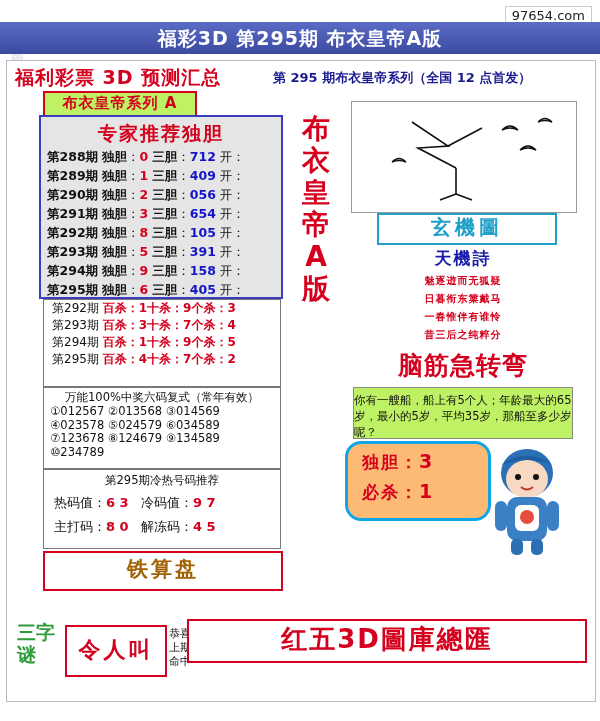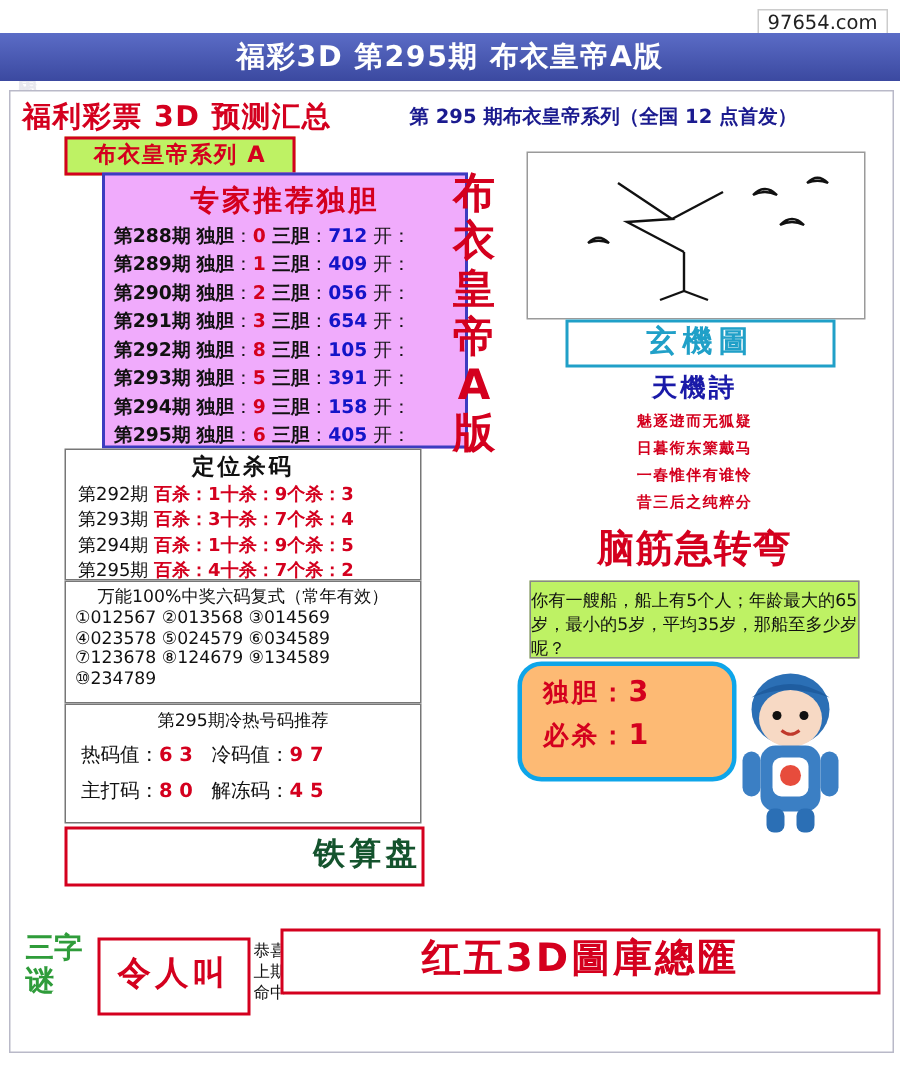--- a/index.html
+++ b/index.html
@@ -45,21 +45,21 @@
   .t1{position:absolute;left:0;top:0;font-size:19px;font-weight:bold;color:#d4001e;letter-spacing:1px;}
   .t2{position:absolute;left:258px;top:4px;font-size:13px;color:#1b1b8f;font-weight:bold;}
   .seriestag{
     position:absolute;left:36px;top:30px;width:150px;height:22px;
     border:2px solid #d4001e;color:#d4001e;font-size:15px;font-weight:bold;
     text-align:center;line-height:20px;background:#bef264;letter-spacing:1px;
   }
 
   .panel1{
     position:absolute;left:32px;top:54px;width:240px;height:180px;
-    border:2px solid #3c3cc0;background:#f0abfc;margin-left:29px;
+    border:2px solid #3c3cc0;background:#e5e5e5;
   }
   .panel1 .ph{
     text-align:center;font-size:19px;font-weight:bold;color:#d4001e;
     margin-top:4px;letter-spacing:2px;
   }
   .rowline{
     font-size:12.5px;color:#111;margin:2px 0 0 6px;white-space:nowrap;
   }
   .rowline .k{color:#111;font-weight:bold;}
   .rowline .red{color:#d4001e;font-weight:bold;}
@@ -86,21 +86,21 @@
     border:1px solid #777;background:#fff;
   }
   .panel4 .ph{font-size:11.5px;color:#111;text-align:center;margin-top:3px;}
   .p4row{font-size:13px;color:#111;margin-left:10px;margin-top:6px;}
   .p4row .v{color:#d4001e;font-weight:bold;}
 
   .panel5{
     position:absolute;left:36px;top:490px;width:236px;height:36px;
     border:2px solid #d4001e;background:#fff;
   }
-  .panel5 .ph{text-align:right;font-size:21px;font-weight:bold;color:#14532d;line-height:32px;letter-spacing:3px;}
+  .panel5 .ph{text-align:center;font-size:21px;font-weight:bold;color:#a16207;line-height:32px;letter-spacing:3px;}
 
   
   .riddle{position:absolute;left:10px;top:560px;width:150px;height:66px;}
   .r1{position:absolute;left:0;top:0;width:44px;font-size:19px;color:#2f9c3a;line-height:22px;font-weight:bold;}
   .r2{
     position:absolute;left:48px;top:4px;width:98px;height:48px;border:2px solid #d4001e;
     color:#d4001e;font-size:22px;font-weight:bold;text-align:center;line-height:46px;letter-spacing:3px;
   }
   .r3{position:absolute;left:152px;top:6px;font-size:11px;color:#111;line-height:14px;width:34px;}
 
@@ -184,21 +184,20 @@
           <div class="rowline"><span class="k">第290期</span> <span class="k">独胆</span>：<span class="red">2</span> <span class="k">三胆</span>：<span class="blue">056</span> 开：</div>
           <div class="rowline"><span class="k">第291期</span> <span class="k">独胆</span>：<span class="red">3</span> <span class="k">三胆</span>：<span class="blue">654</span> 开：</div>
           <div class="rowline"><span class="k">第292期</span> <span class="k">独胆</span>：<span class="red">8</span> <span class="k">三胆</span>：<span class="blue">105</span> 开：</div>
           <div class="rowline"><span class="k">第293期</span> <span class="k">独胆</span>：<span class="red">5</span> <span class="k">三胆</span>：<span class="blue">391</span> 开：</div>
           <div class="rowline"><span class="k">第294期</span> <span class="k">独胆</span>：<span class="red">9</span> <span class="k">三胆</span>：<span class="blue">158</span> 开：</div>
           <div class="rowline"><span class="k">第295期</span> <span class="k">独胆</span>：<span class="red">6</span> <span class="k">三胆</span>：<span class="blue">405</span> 开：</div>
         </div>
     </div>
 
     <div class="panel2">
-      <div class="ph">定位杀码</div>
       <div id="kill-rows">
           <div class="p2row"><span class="lbl">第292期</span> <span class="v">百杀：1十杀：9个杀：3</span></div>
           <div class="p2row"><span class="lbl">第293期</span> <span class="v">百杀：3十杀：7个杀：4</span></div>
           <div class="p2row"><span class="lbl">第294期</span> <span class="v">百杀：1十杀：9个杀：5</span></div>
           <div class="p2row"><span class="lbl">第295期</span> <span class="v">百杀：4十杀：7个杀：2</span></div>
         </div>
     </div>
 
     <div class="panel3">
       <div class="ph">万能100%中奖六码复式（常年有效）</div>

